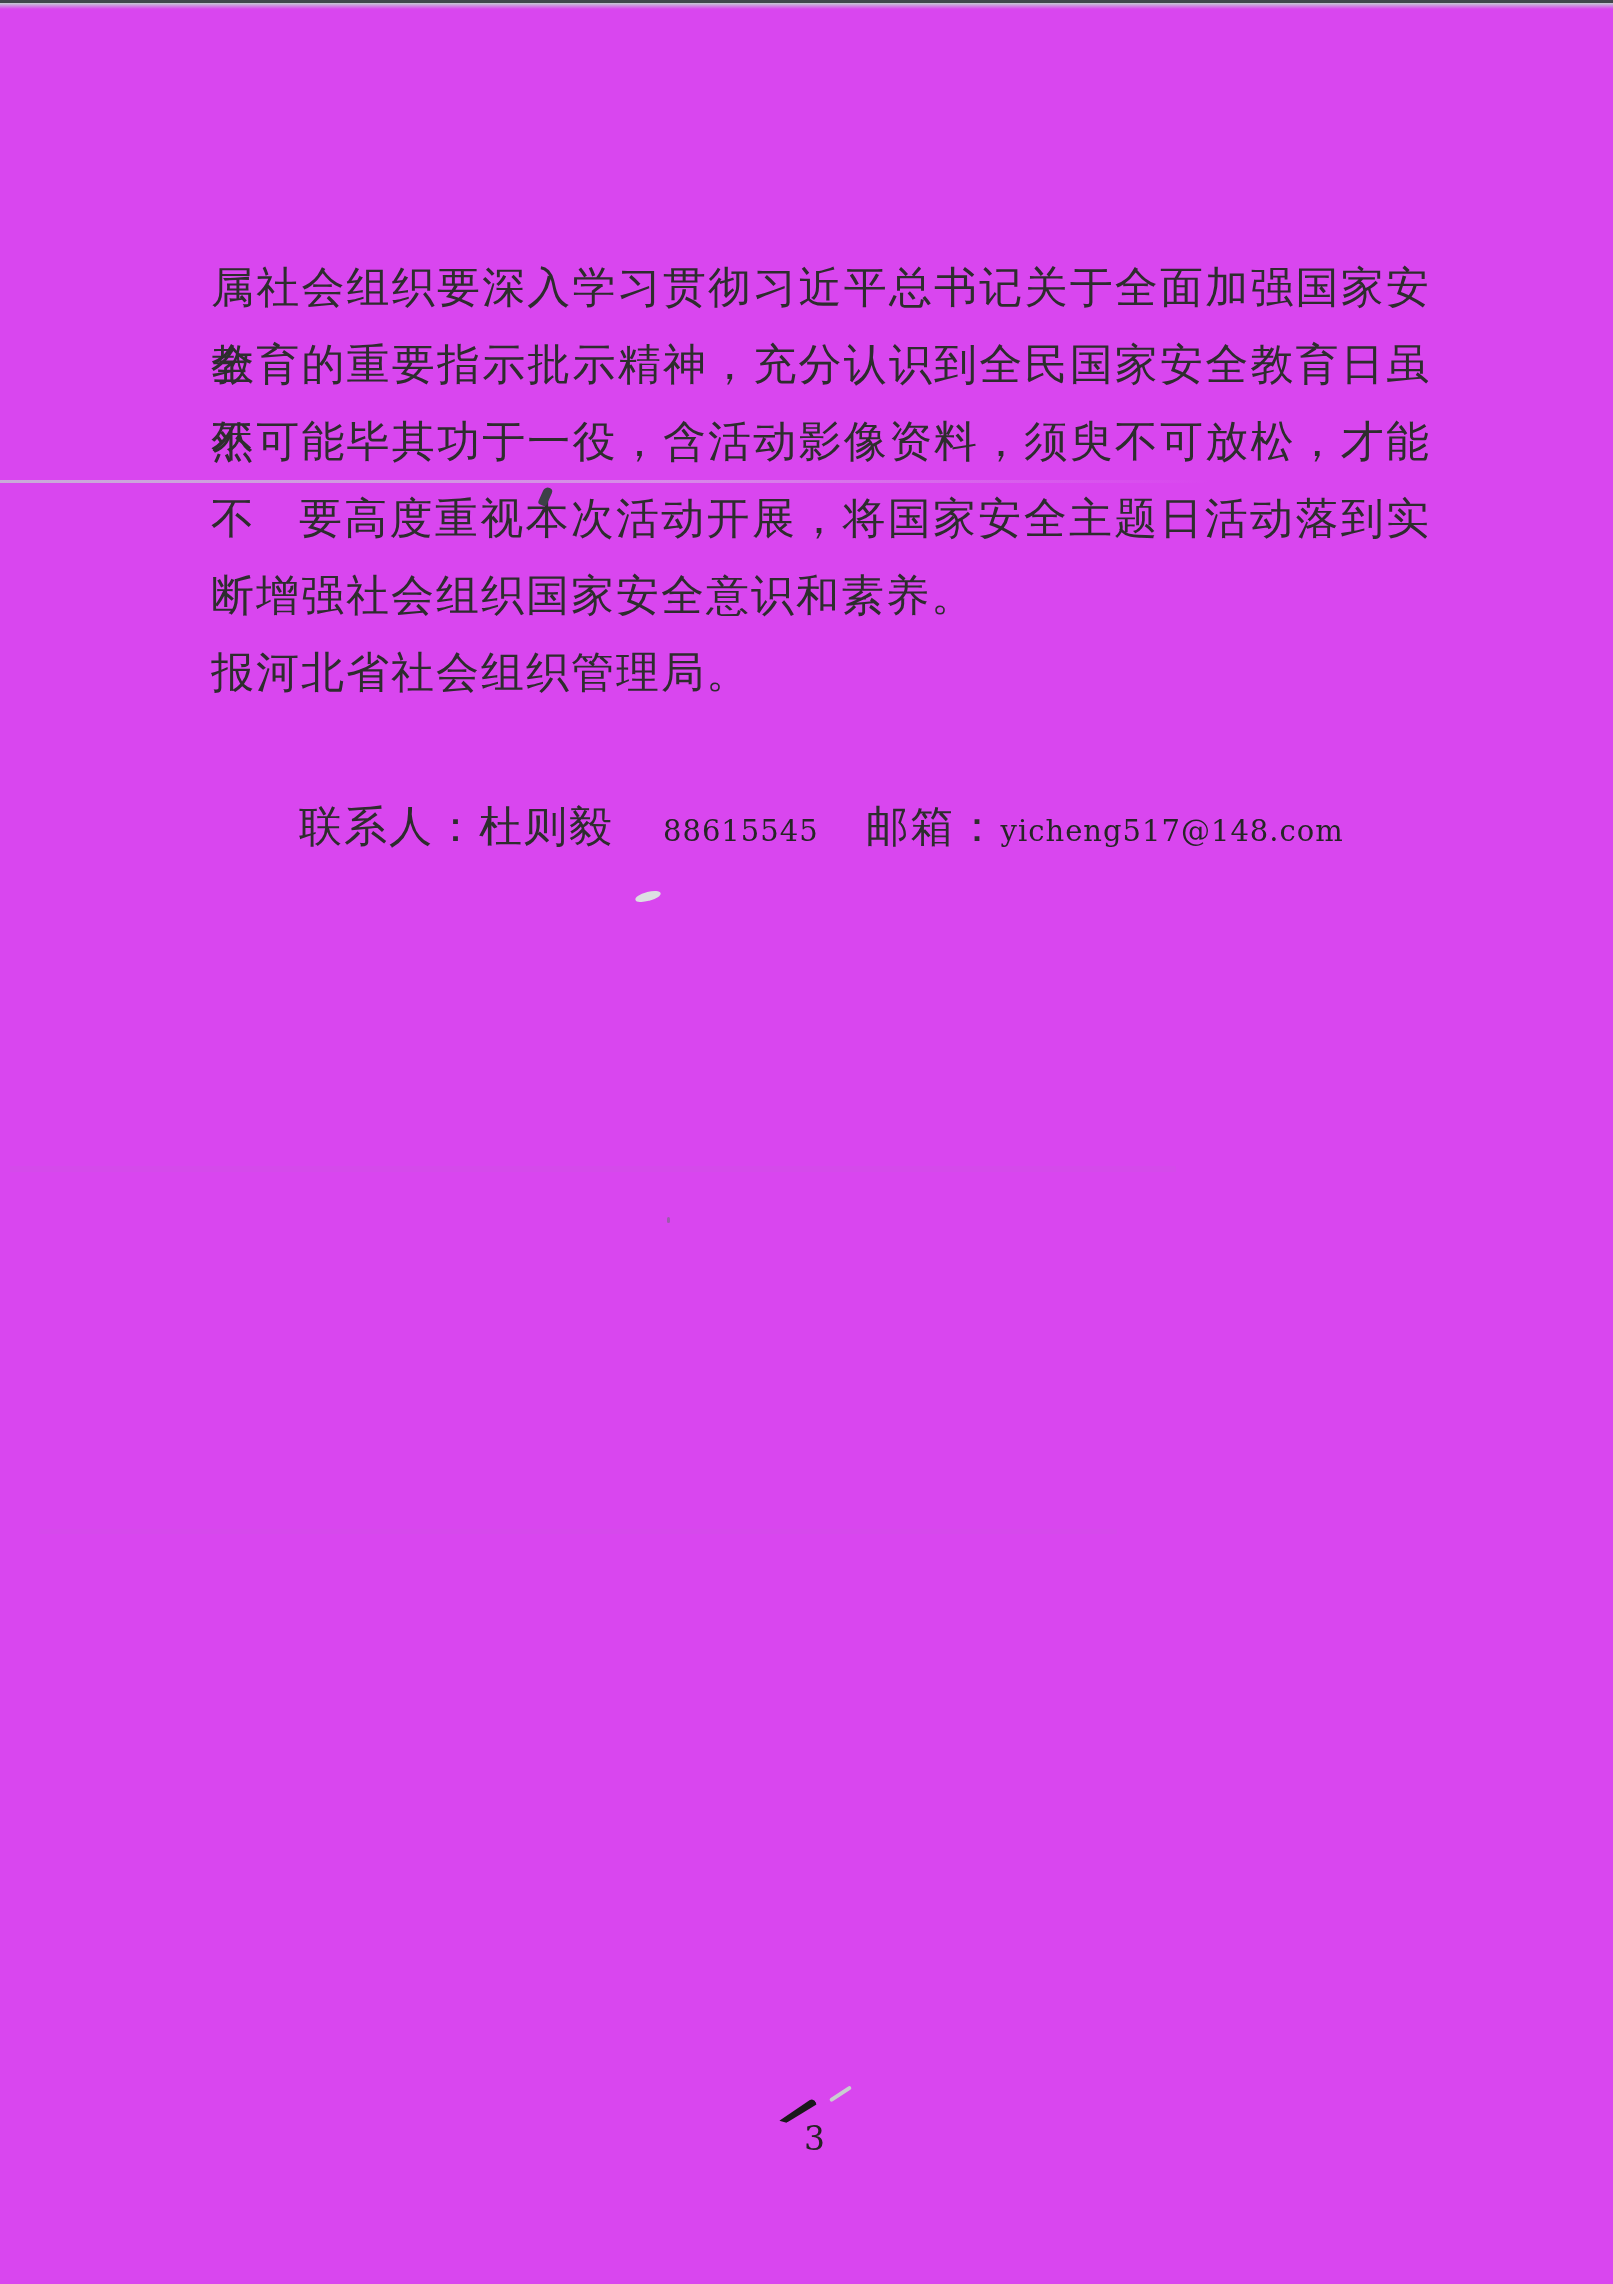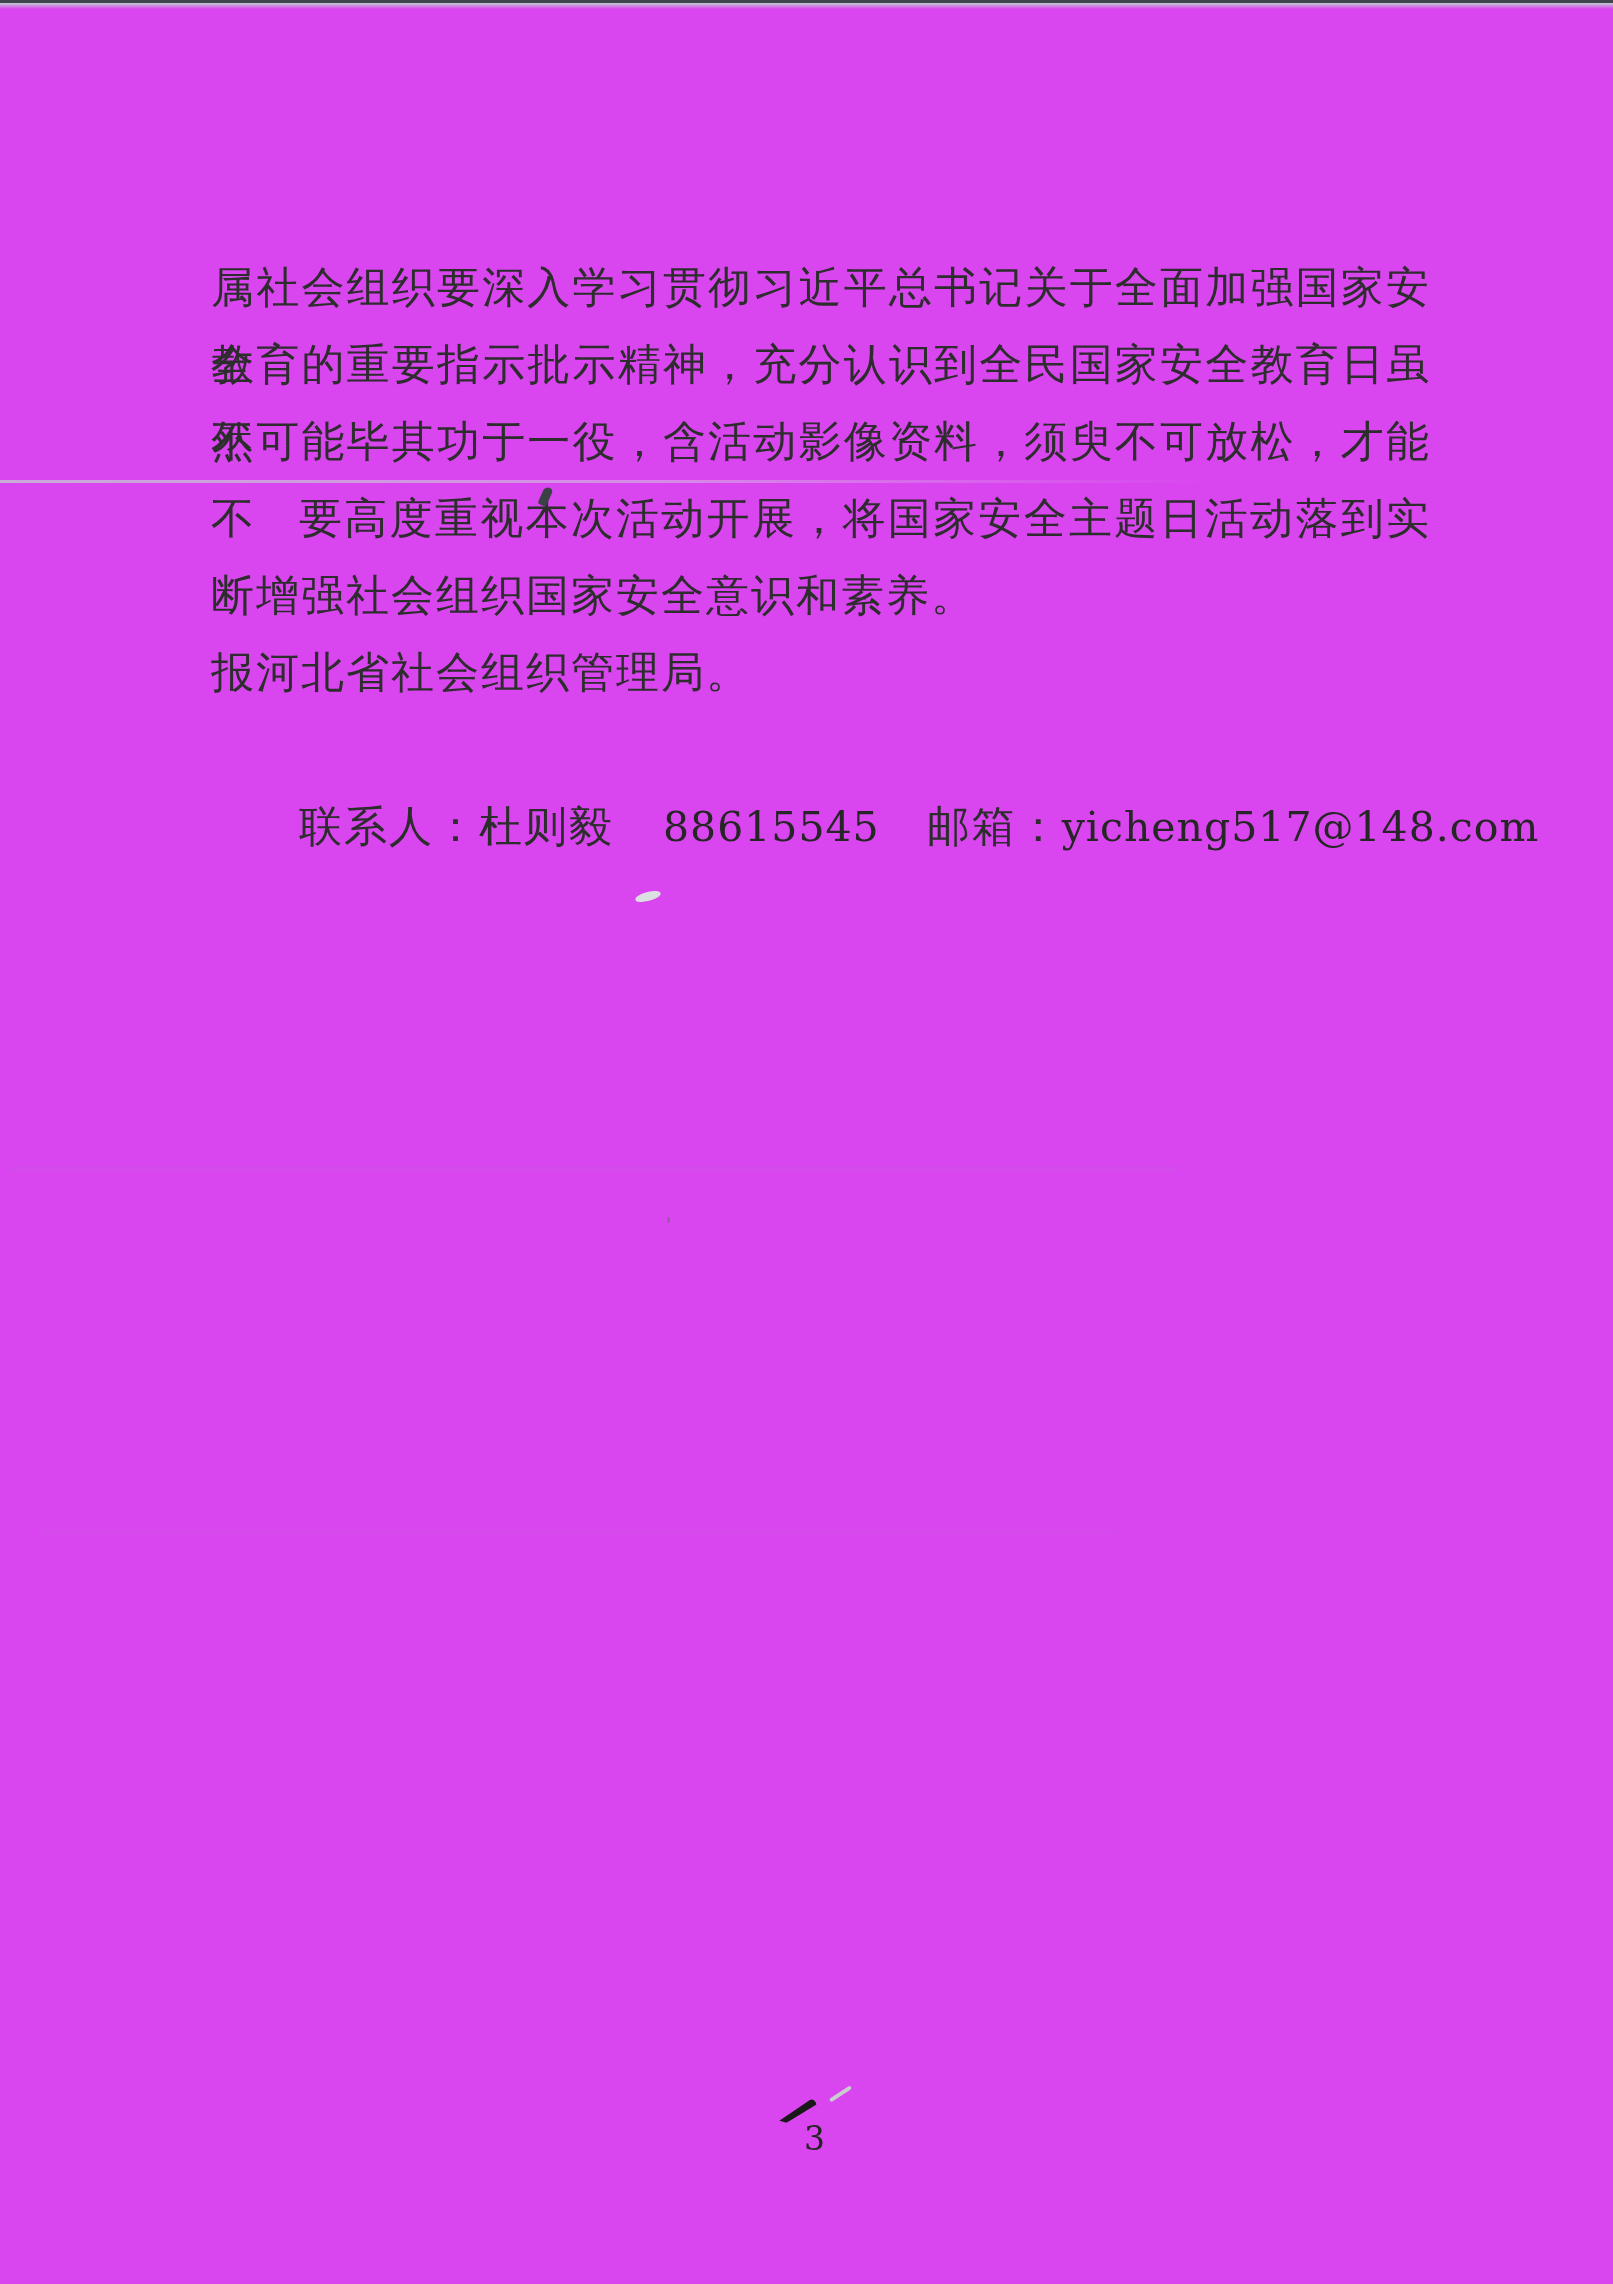--- a/index.html
+++ b/index.html
@@ -58,21 +58,21 @@
   .line.indent { text-indent: 88px; }
 
   .contact-line {
     margin: 77px 0 0 0; height: 77px; line-height: 77px;
     padding-left: 88px;
     display: flex; align-items: baseline;
     white-space: nowrap;
   }
   .latin {
     font-family: "DejaVu Serif", "Liberation Serif", serif;
-    font-size: 41px; letter-spacing: 1px; color: #262626;
+    font-size: 29px; letter-spacing: 1px; color: #262626;
   }
   .gap-a { margin-left: 49px; }
   .gap-b { margin-left: 47px; }
 
   
   .ink-tick {
     position: absolute; left: 541px; top: 487px; width: 8.8px; height: 18.6px;
     background: #3c4146; border-radius: 4.9px 3.9px 2.9px 2.9px;
     transform: rotate(24deg);
   }

